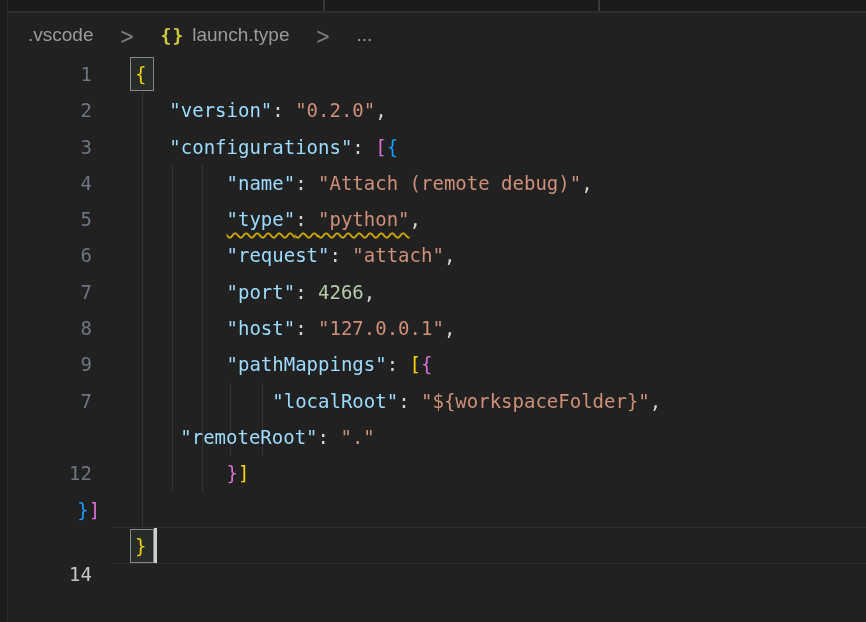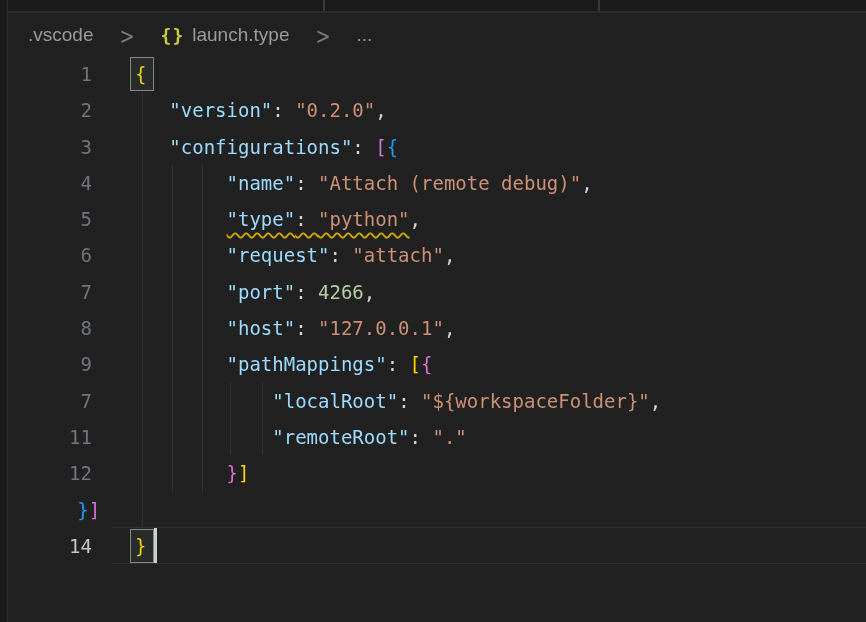--- a/index.html
+++ b/index.html
@@ -37,21 +37,21 @@
     font-size:18px;font-weight:bold;letter-spacing:1px;
   }
   .crumb-file{display:flex;align-items:center;gap:8px;cursor:pointer;}
   
   .editor{position:absolute;top:56px;left:0;width:866px;}
   .line{display:flex;height:36.3px;line-height:36.3px;font-size:19px;}
   .ln{
     width:92px;text-align:right;flex:0 0 92px;
     color:var(--ln,#6e7681);user-select:none;
   }
-  .ln.active{color:var(--ln-active,#c6c6c6);}
+  .ln.active{color:var(--ln-active,#c6c6c6);margin-top:28px;}
   .lc{margin-left:43px;white-space:pre;color:#d4d4d4;}
   .t-key{color:var(--key,#9cdcfe);}
   .t-str{color:var(--str,#ce9178);}
   .t-num{color:var(--num,#b5cea8);}
   .t-p{color:var(--punc,#d4d4d4);}
   .t-b1{color:var(--b1,#ffd700);}
   .t-b2{color:var(--b2,#da70d6);}
   .t-b3{color:var(--b3,#179fff);}
   .sq{
     text-decoration-line:underline;
@@ -140,21 +140,20 @@
     </div>
     <div class="line">
       <span class="ln">9</span>
       <span class="lc"><span class="">        </span><span class="t-key">"pathMappings"</span><span class="t-p">: </span><span class="t-b1">[</span><span class="t-b2">{</span></span>
     </div>
     <div class="line">
       <span class="ln">7</span>
       <span class="lc"><span class="">            </span><span class="t-key">"localRoot"</span><span class="t-p">: </span><span class="t-str">"${workspaceFolder}"</span><span class="t-p">,</span></span>
     </div>
     <div class="line">
-      <span class="ln">11</span>
       <span class="lc"><span class="">            </span><span class="t-key">"remoteRoot"</span><span class="t-p">: </span><span class="t-str">"."</span></span>
     </div>
     <div class="line">
       <span class="ln">12</span>
       <span class="lc"><span class="">        </span><span class="t-b2">}</span><span class="t-b1">]</span></span>
     </div>
     <div class="line">
       <span class="lc"><span class="">   </span><span class="t-b3">}</span><span class="t-b2">]</span></span>
     </div>
     <div class="line">

